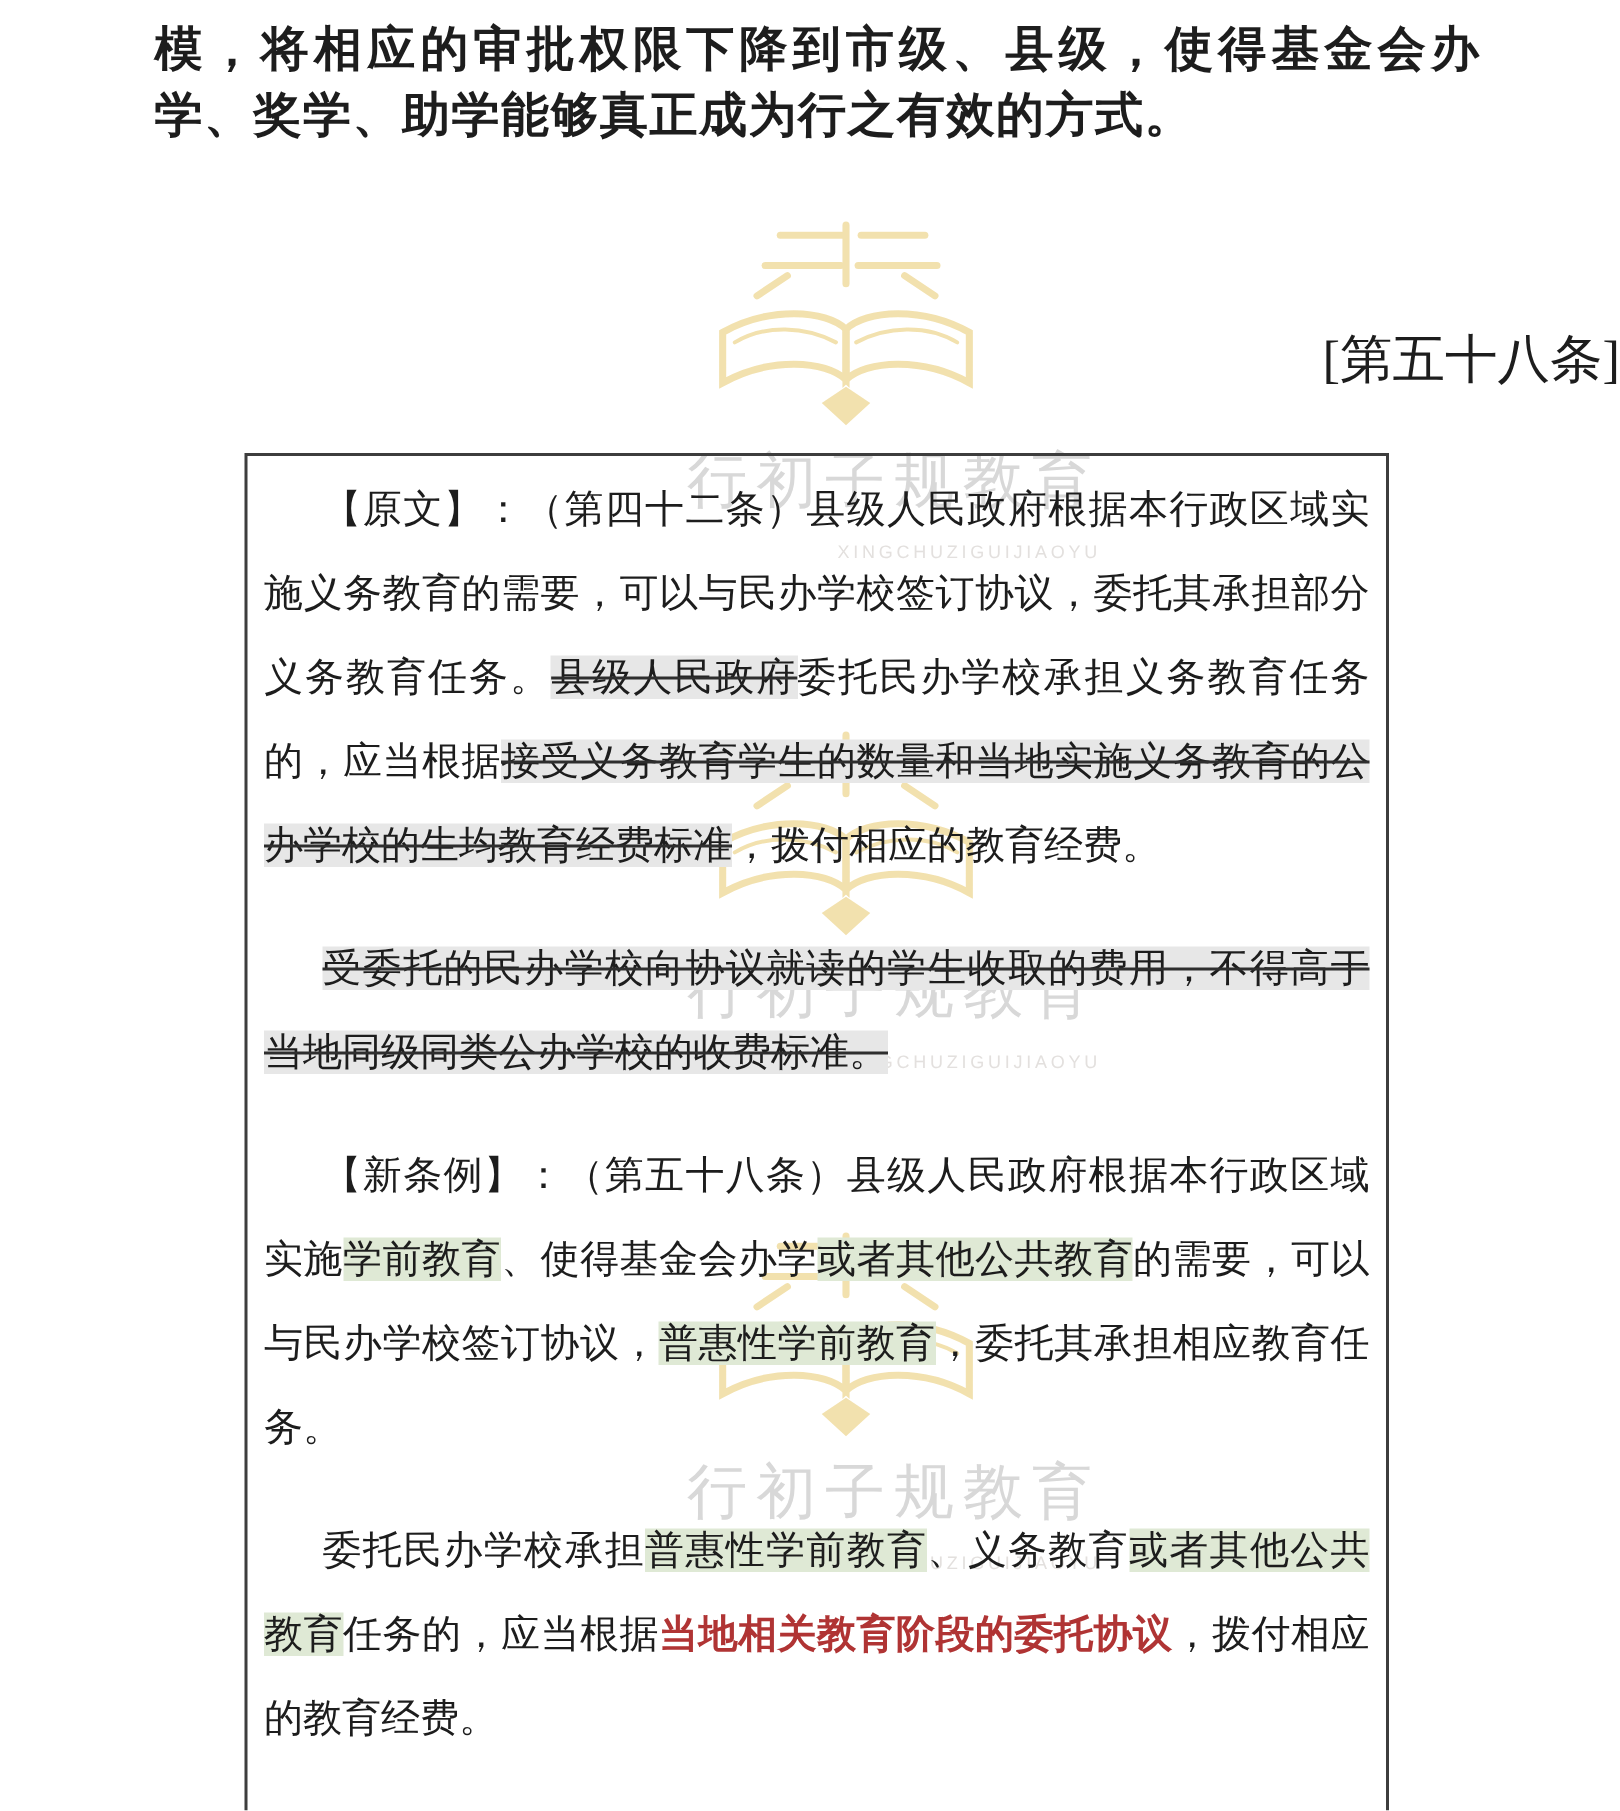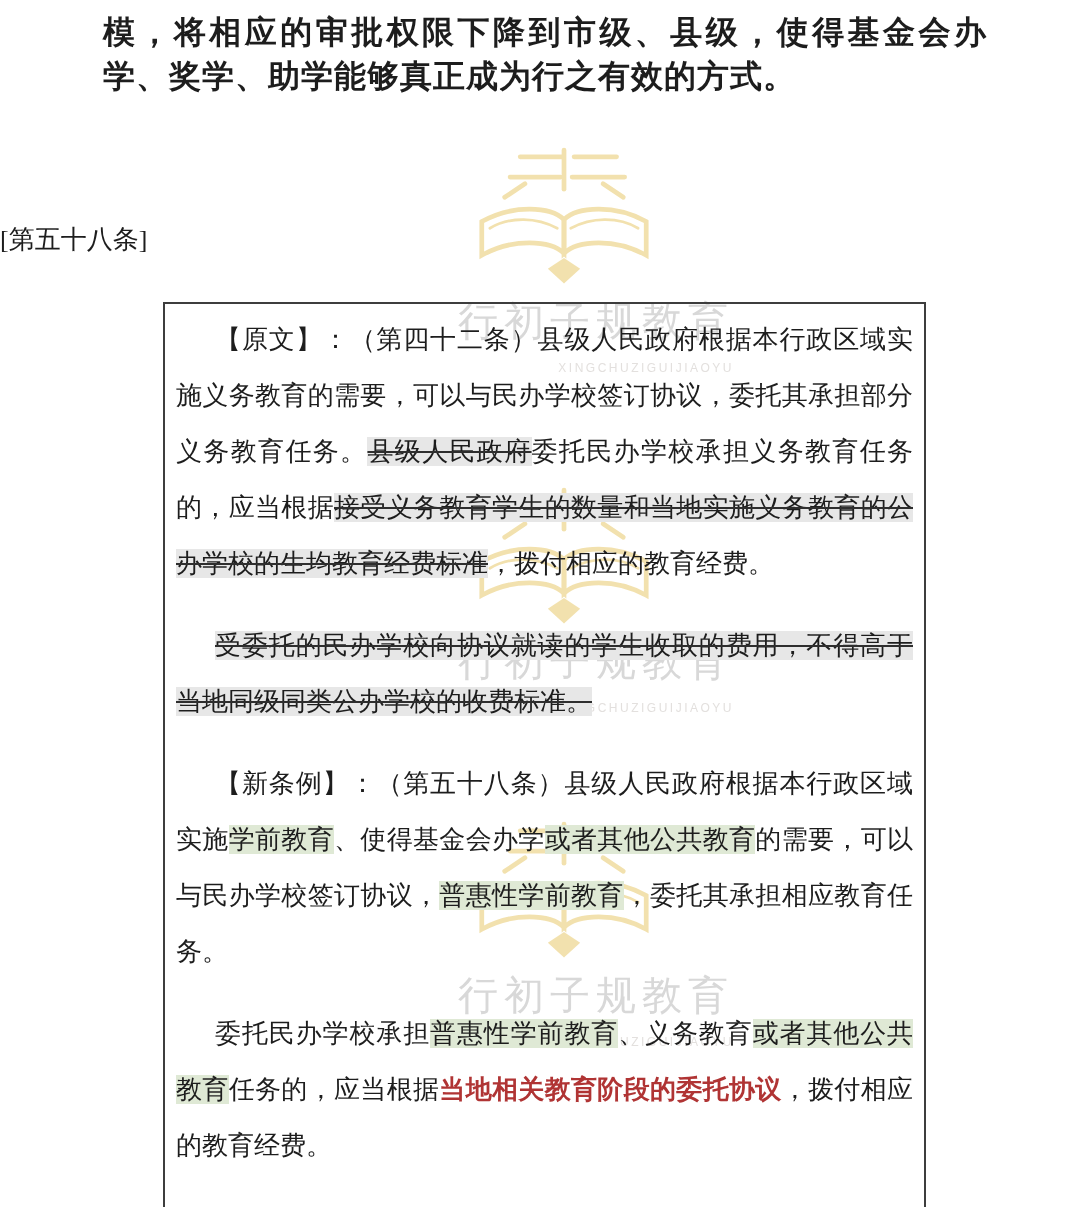--- a/index.html
+++ b/index.html
@@ -56,22 +56,22 @@
     position:absolute;z-index:1;
     left:103px;top:10px;width:884px;
     font-size:32px;line-height:44px;
     font-weight:bold;
     letter-spacing:1px;
     text-align:justify;
   }
   .article-heading{
     position:absolute;z-index:1;
     left:0;top:220px;width:100%;
-    text-align:left;
-    font-size:26px;line-height:40px;
+    text-align:right;
+    font-size:35px;line-height:40px;
   }
   .comparison-box{
     position:absolute;z-index:1;
     left:163px;top:302px;
     width:763px;height:1028px;
     box-sizing:border-box;
     border:2px solid var(--border);
     padding:8px 11px 6px 11px;
     overflow:hidden;
     background:transparent;

